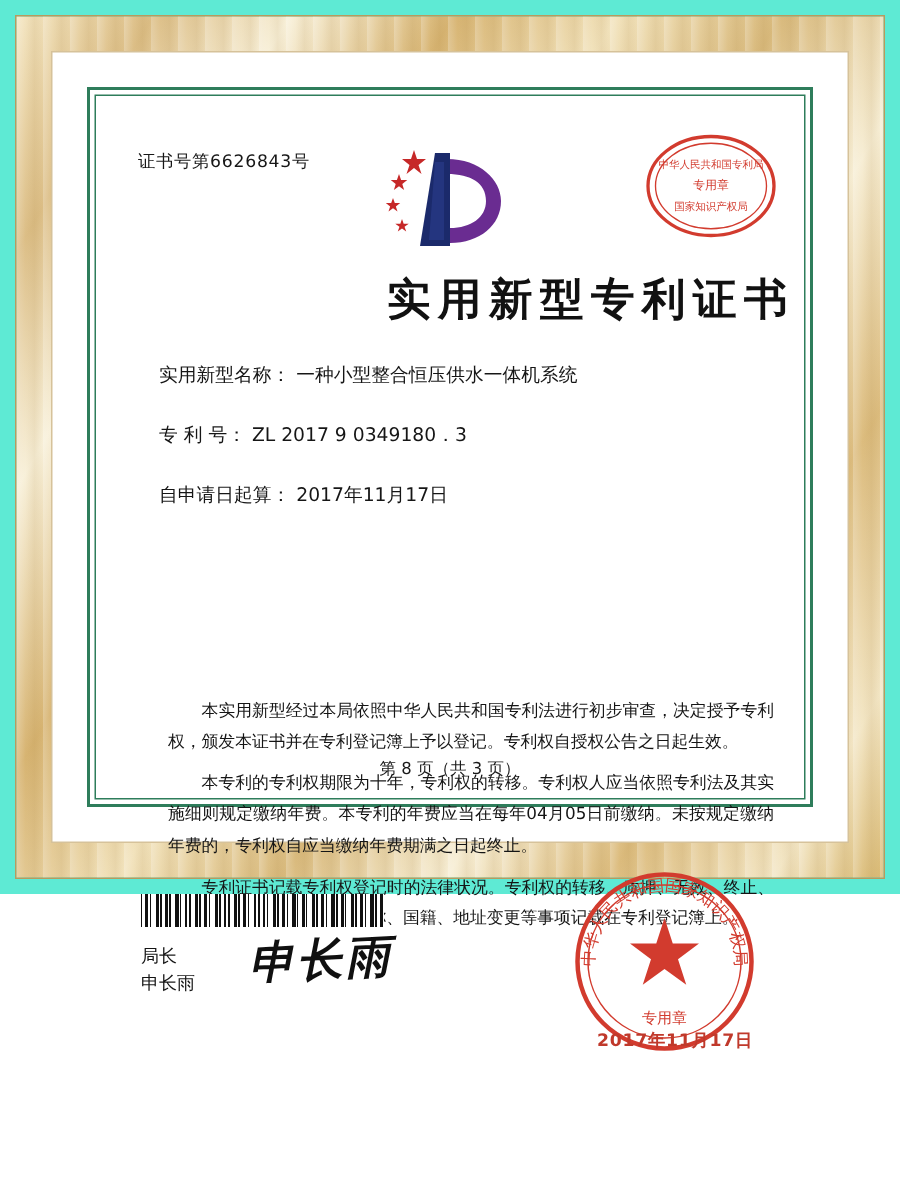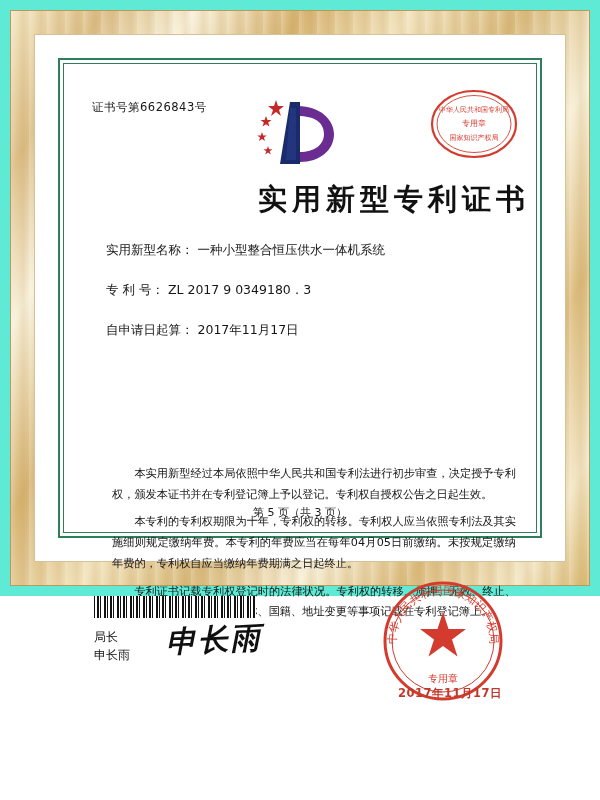--- a/index.html
+++ b/index.html
@@ -311,16 +311,16 @@
         <path id="sealArc" d="M 16 63 A 47 47 0 0 1 110 63" fill="none"></path>
         <text font-size="11" fill="#d23b2e" font-family="DejaVu Sans, sans-serif">
           <textPath href="#sealArc" startOffset="50%" text-anchor="middle">中华人民共和国国家知识产权局</textPath>
         </text>
         <text x="63" y="104" font-size="10" fill="#d23b2e" text-anchor="middle" font-family="DejaVu Sans, sans-serif">专用章</text>
       </svg>
     </div>
 
     <div class="seal-date">2017年11月17日</div>
 
-    <div class="page-foot">第 5 页（共 3 页）</div>
+    <div class="page-foot">第 8 页（共 3 页）</div>
 
   </div>
 </div>
 
 </body></html>

